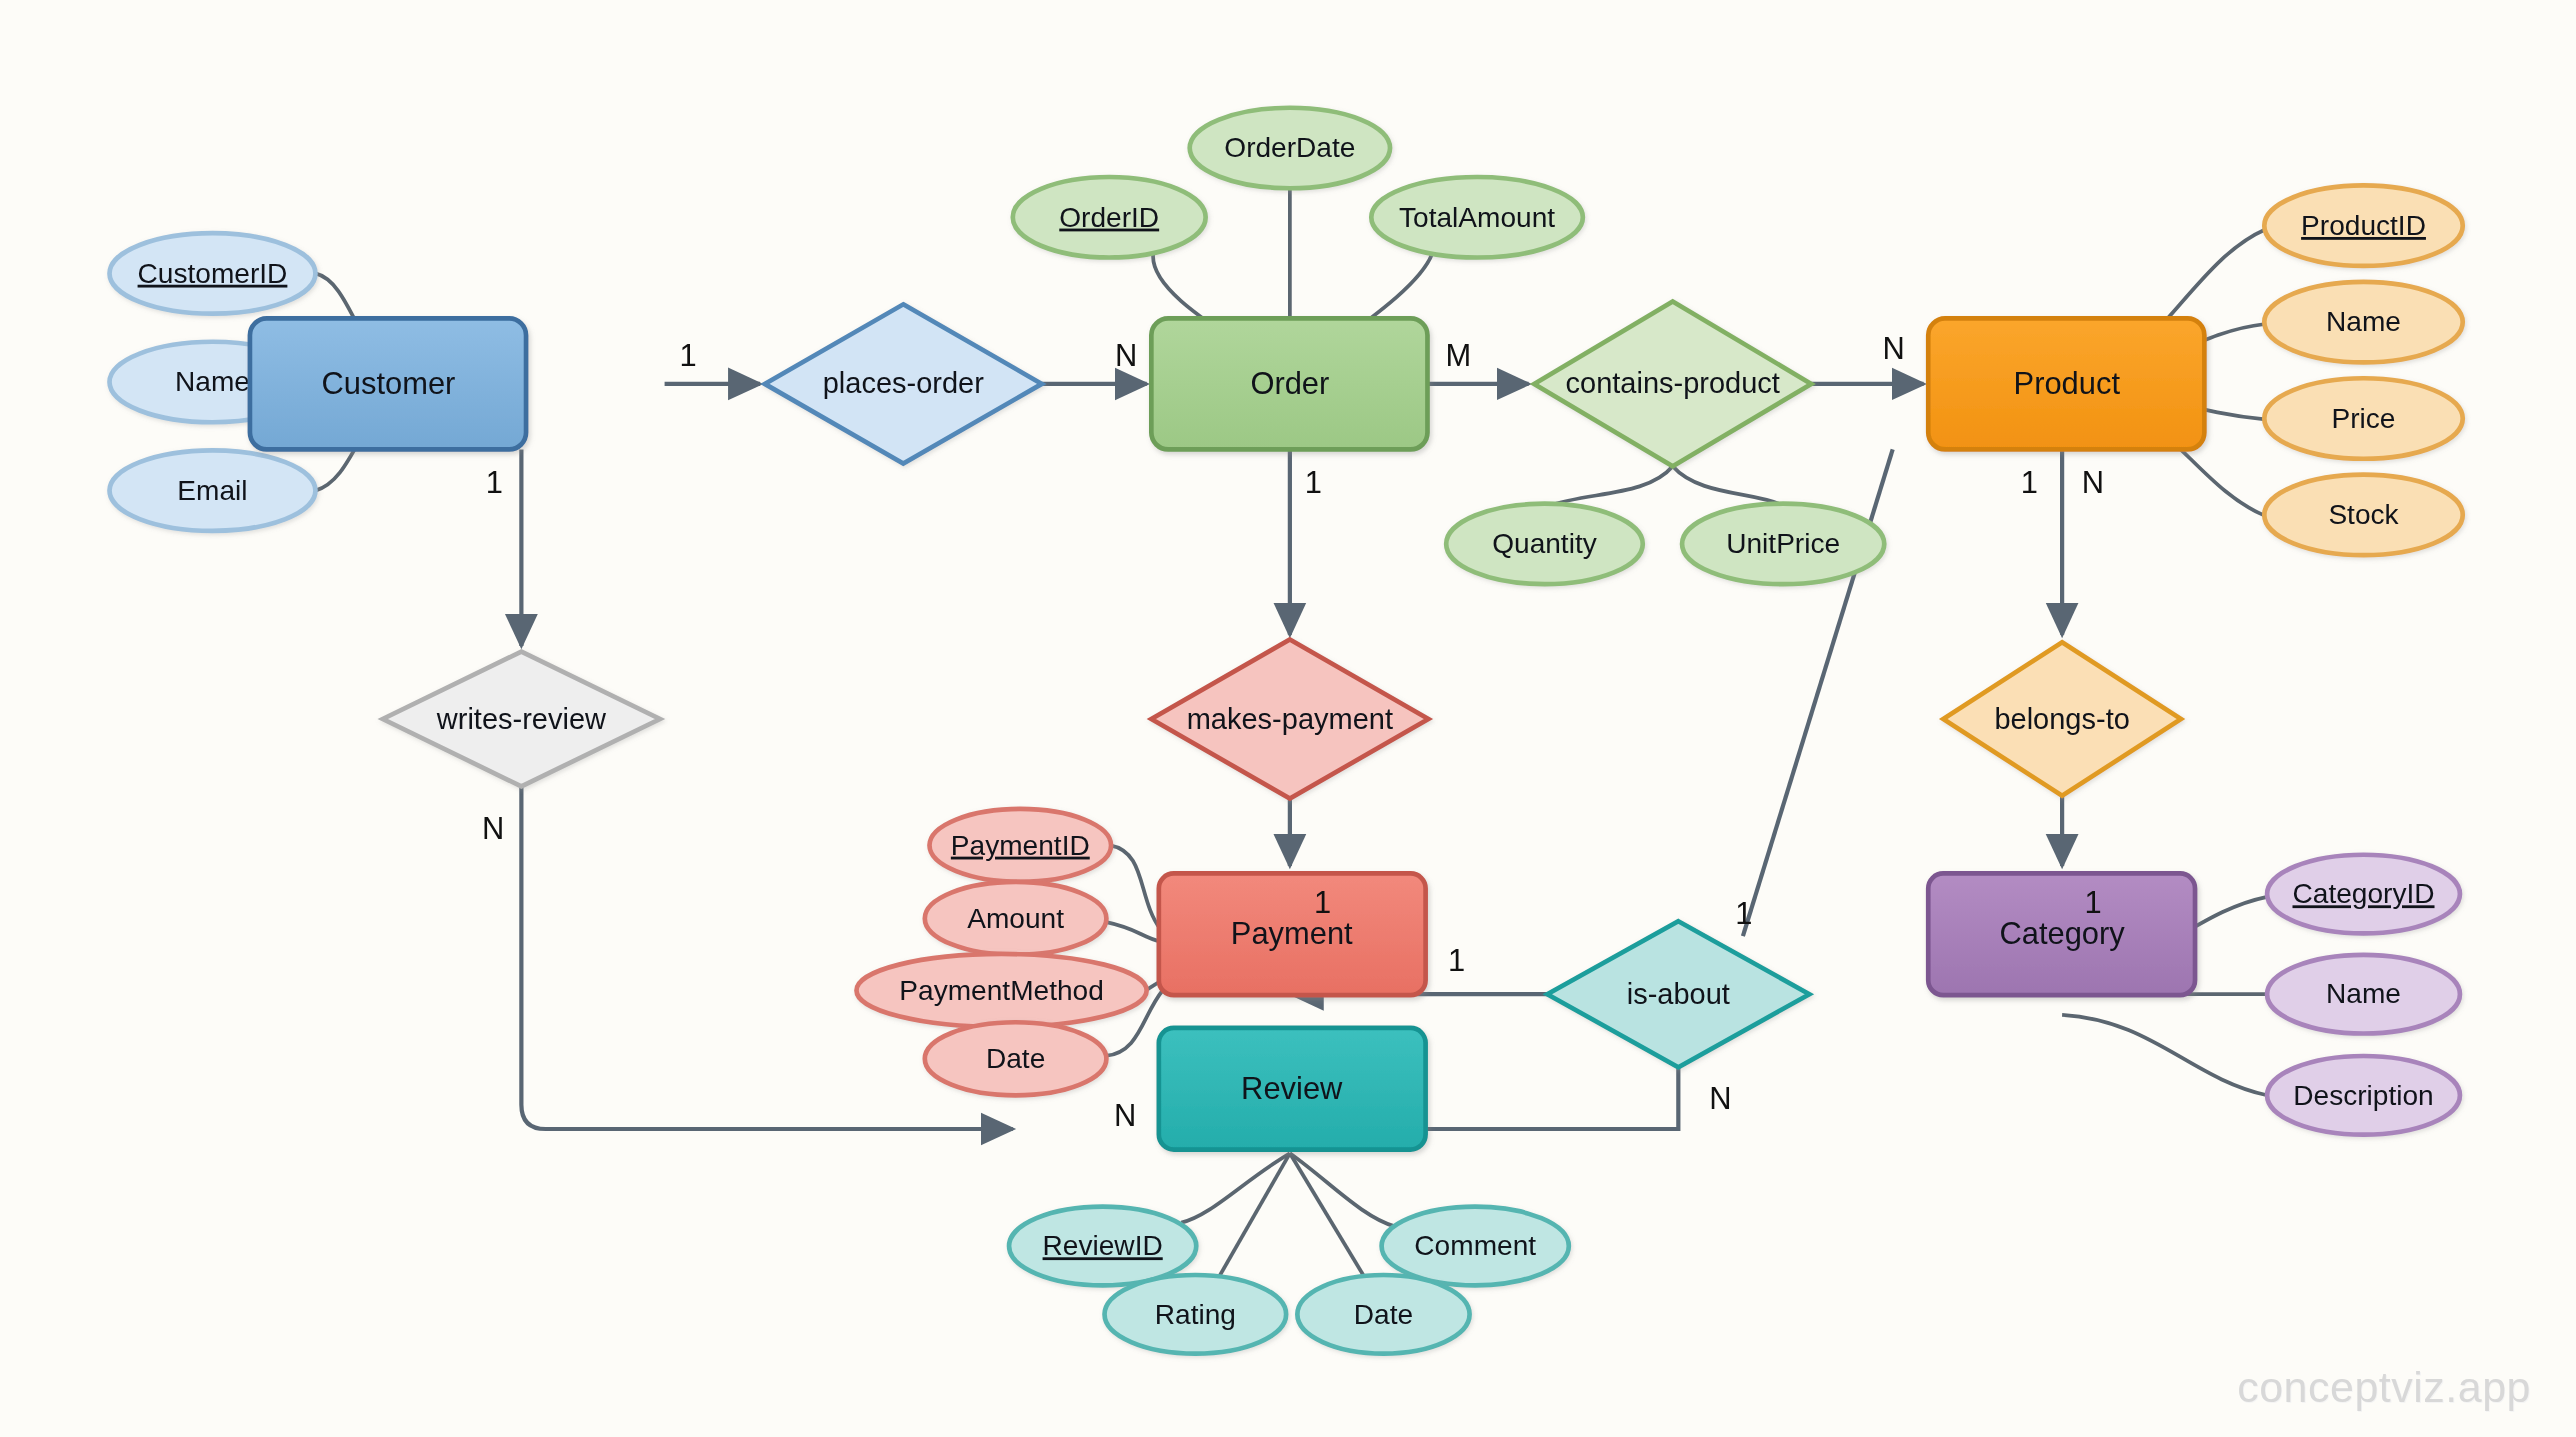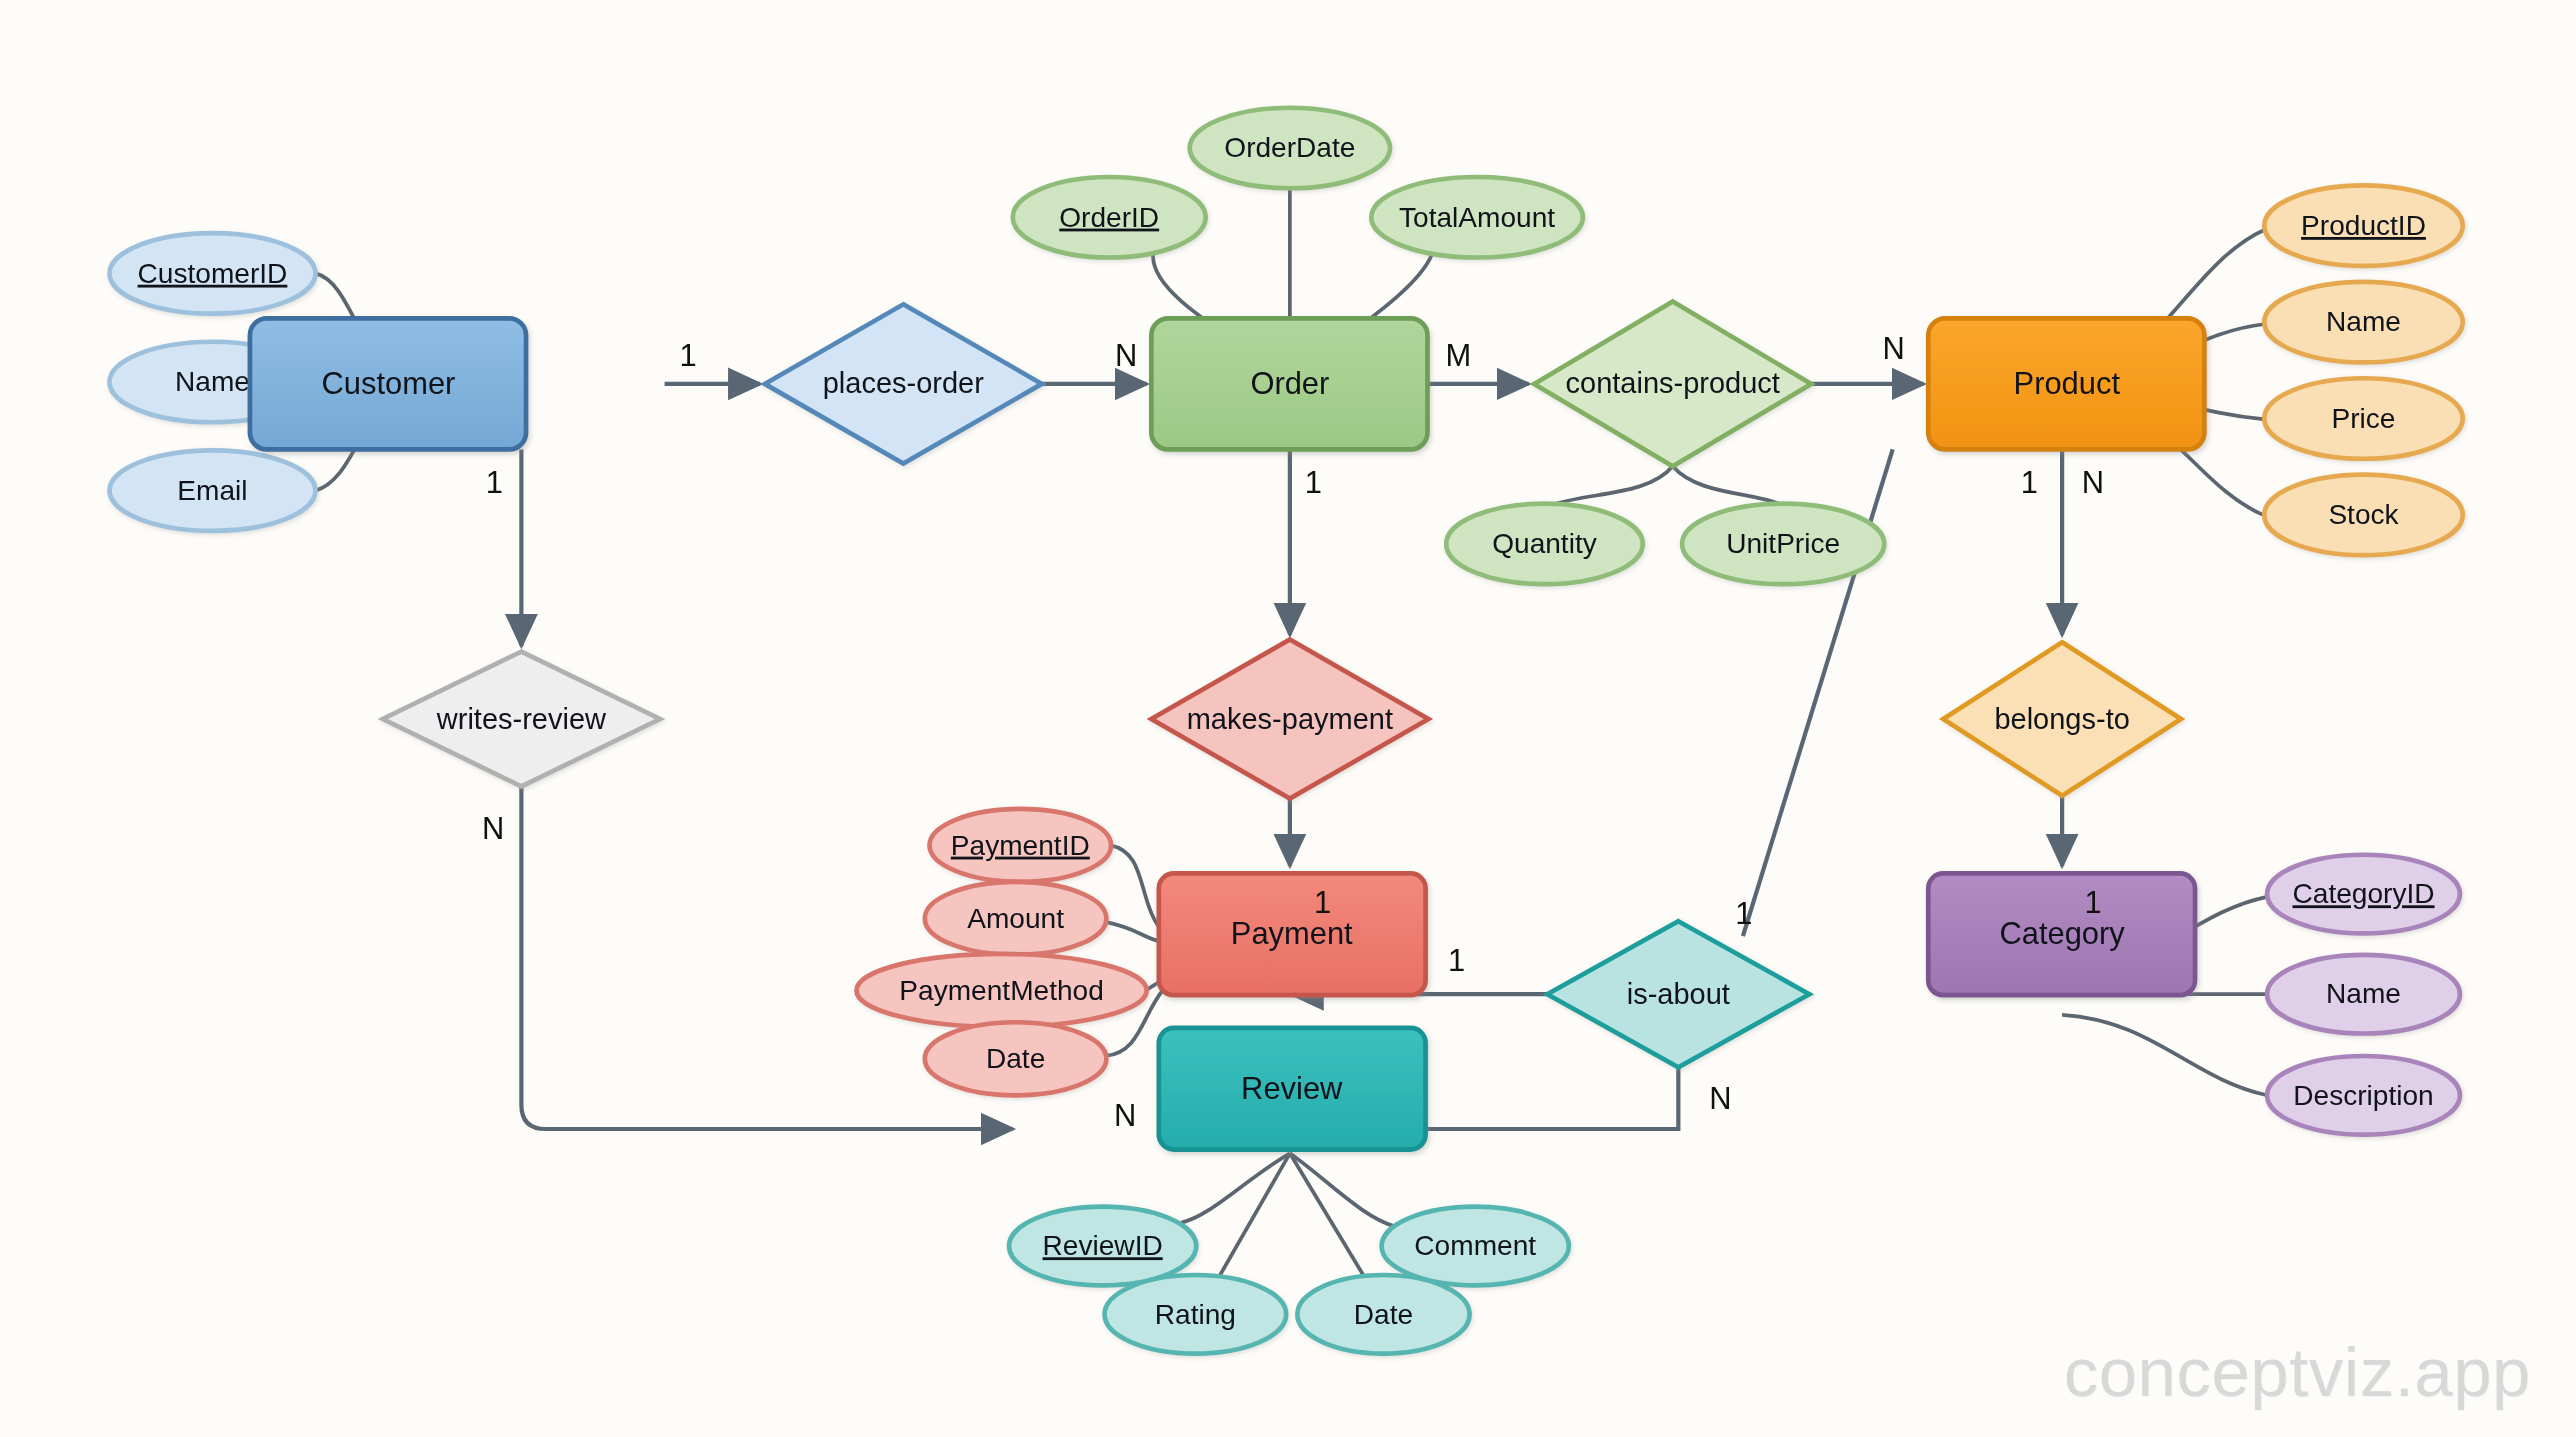--- a/index.html
+++ b/index.html
@@ -23,21 +23,21 @@
   #canvas svg.layer {
     position: absolute;
     left: 0; top: 0;
     width: 2576px;
     height: 1438px;
   }
   .watermark {
     position: absolute;
     right: 45px;
     bottom: 26px;
-    font-size: 69px;
+    font-size: 43px;
     font-family: "Liberation Sans", sans-serif;
     color: #d8d8d8;
     letter-spacing: 0.5px;
     text-shadow: 0.9px 0.9px 0 #f4f4f4;
     user-select: none;
   }
   text { font-family: "Liberation Sans", sans-serif; }
   .entity-label { font-size: 33px; fill: #10131a; text-anchor: middle; dominant-baseline: middle; }
   .rel-label    { font-size: 31px; fill: #10131a; text-anchor: middle; dominant-baseline: middle; }
   .attr-label   { font-size: 30px; fill: #10131a; text-anchor: middle; dominant-baseline: middle; }

